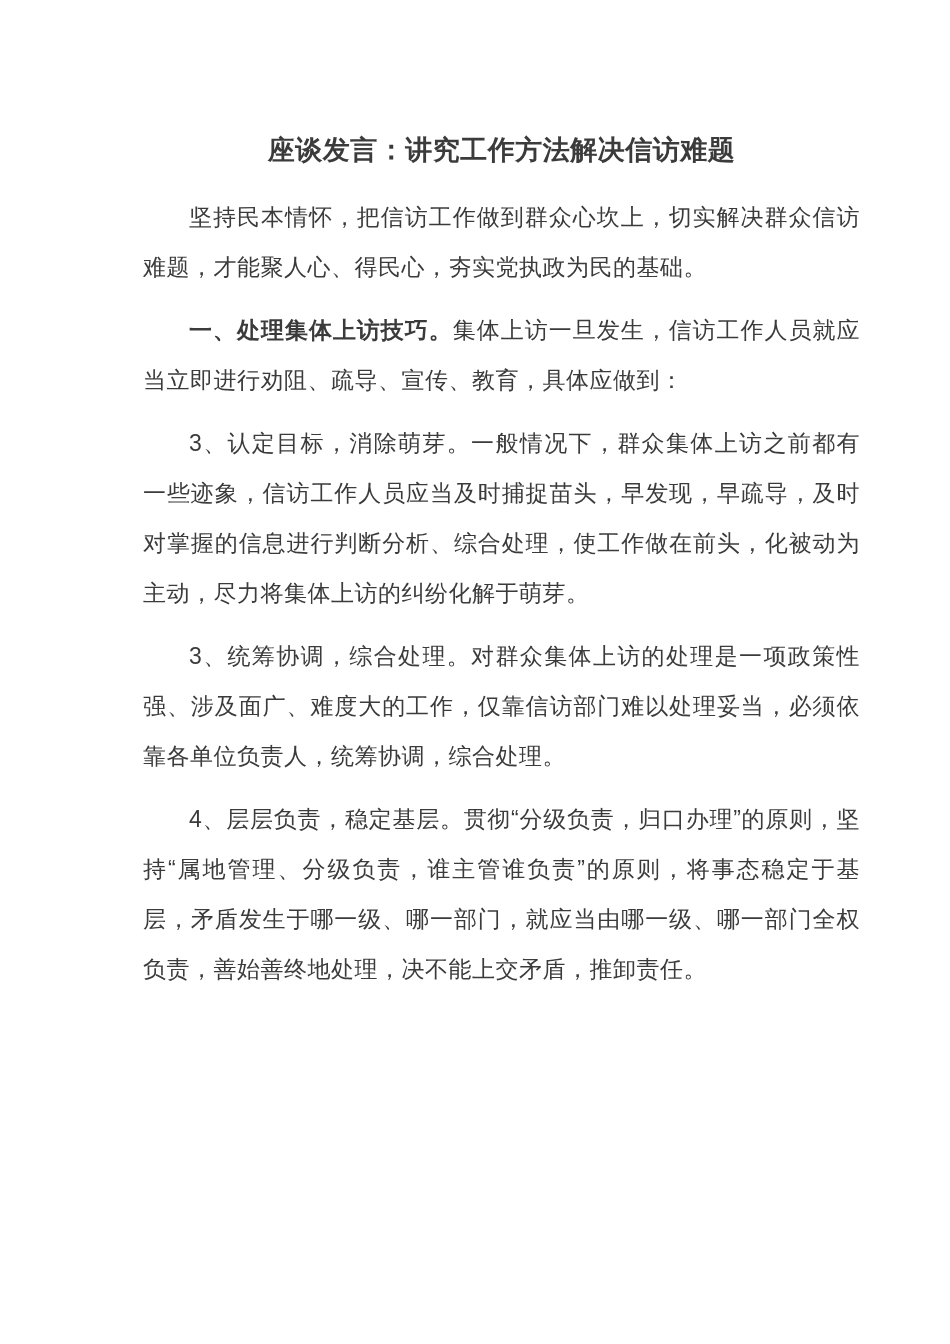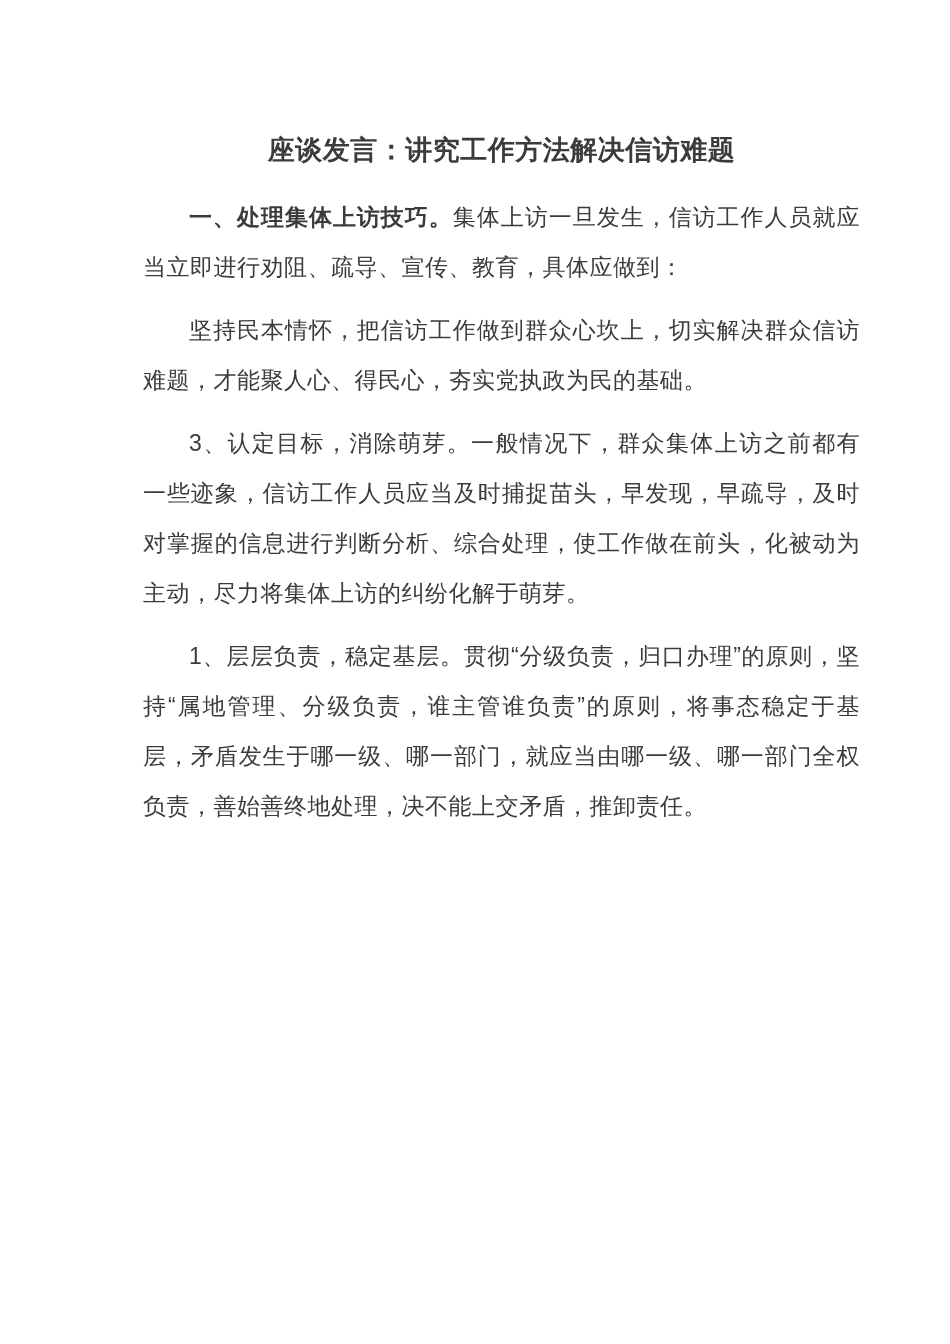--- a/index.html
+++ b/index.html
@@ -43,23 +43,24 @@
     font-weight: 700;
   }
 </style>
 </head>
 <body>
 
 <div class="page">
 
   <h1 class="doc-title">座谈发言：讲究工作方法解决信访难题</h1>
 
+  <p class="para"><span class="lead"></span><span>坚持民本情怀，把信访工作做到群众心坎上，切实解决群众信访难题，才能聚人心、得民心，夯实党执政为民的基础。</span></p>
+
   <p class="para"><span class="lead">一、处理集体上访技巧。</span><span>集体上访一旦发生，信访工作人员就应当立即进行劝阻、疏导、宣传、教育，具体应做到：</span></p>
-
-  <p class="para"><span class="lead"></span><span>坚持民本情怀，把信访工作做到群众心坎上，切实解决群众信访难题，才能聚人心、得民心，夯实党执政为民的基础。</span></p>
 
 
   <p class="para"><span class="lead"></span><span>3、认定目标，消除萌芽。一般情况下，群众集体上访之前都有一些迹象，信访工作人员应当及时捕捉苗头，早发现，早疏导，及时对掌握的信息进行判断分析、综合处理，使工作做在前头，化被动为主动，尽力将集体上访的纠纷化解于萌芽。</span></p>
 
+  <p class="para"><span class="lead"></span><span>3、统筹协调，综合处理。对群众集体上访的处理是一项政策性强、涉及面广、难度大的工作，仅靠信访部门难以处理妥当，必须依靠各单位负责人，统筹协调，综合处理。</span></p>
 
-  <p class="para"><span class="lead"></span><span>1、层层负责，稳定基层。贯彻“分级负责，归口办理”的原则，坚持“属地管理、分级负责，谁主管谁负责”的原则，将事态稳定于基层，矛盾发生于哪一级、哪一部门，就应当由哪一级、哪一部门全权负责，善始善终地处理，决不能上交矛盾，推卸责任。</span></p>
+  <p class="para"><span class="lead"></span><span>4、层层负责，稳定基层。贯彻“分级负责，归口办理”的原则，坚持“属地管理、分级负责，谁主管谁负责”的原则，将事态稳定于基层，矛盾发生于哪一级、哪一部门，就应当由哪一级、哪一部门全权负责，善始善终地处理，决不能上交矛盾，推卸责任。</span></p>
 
 </div>
 
 </body></html>

